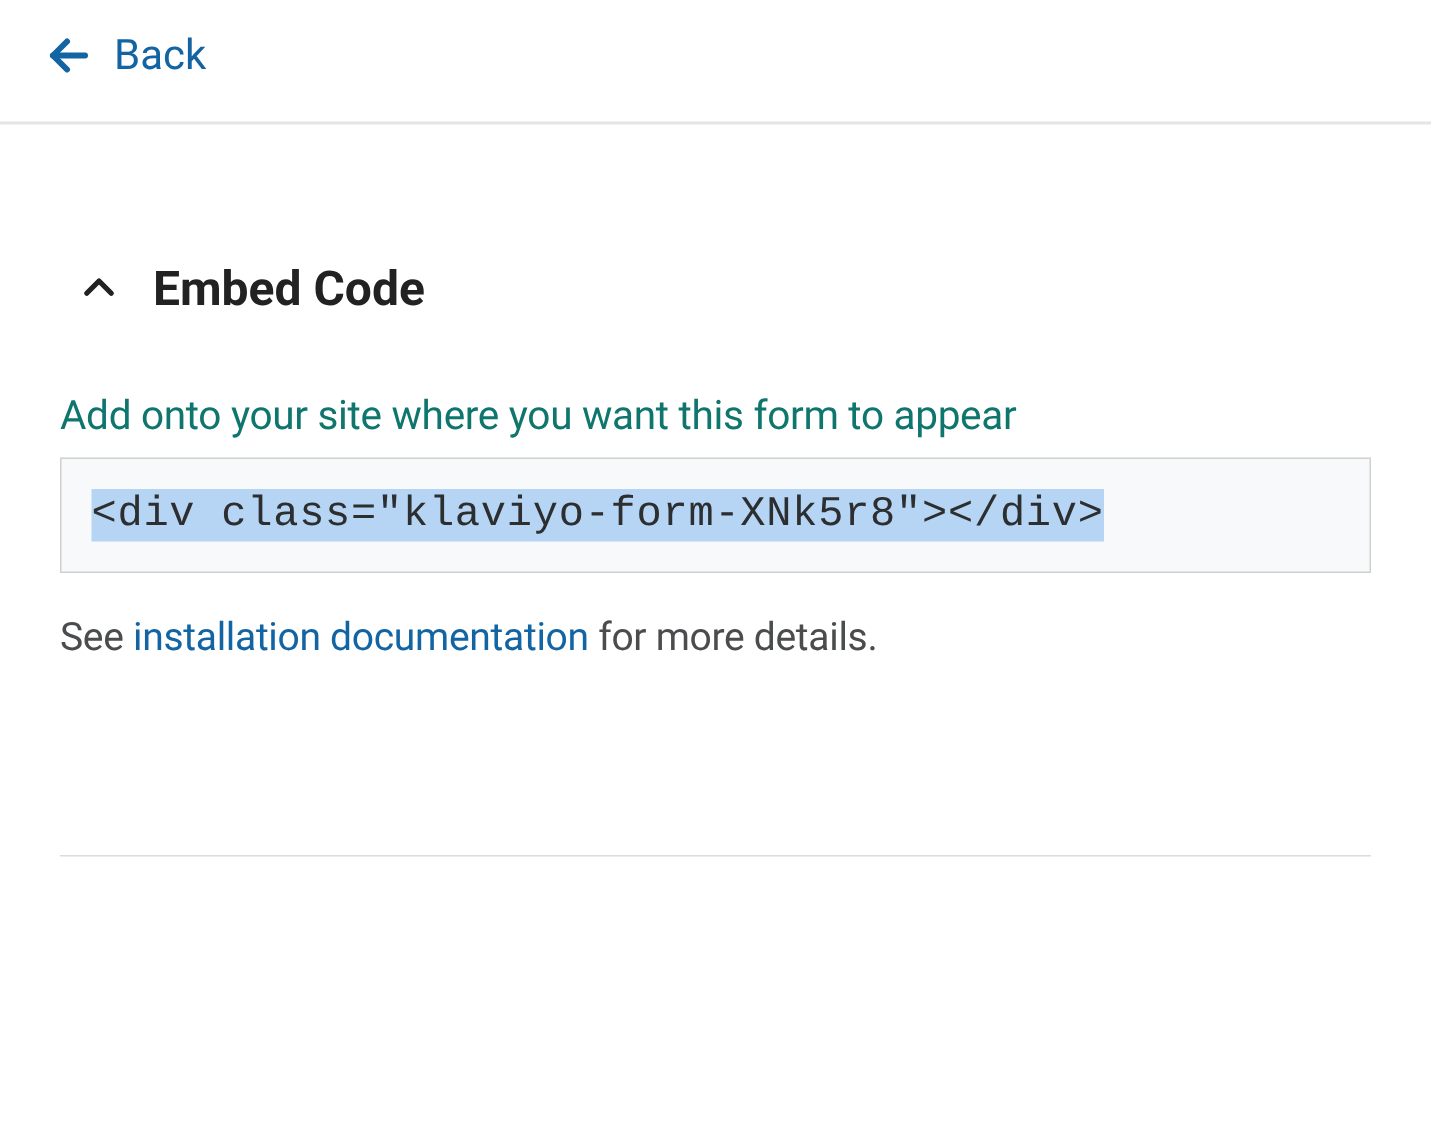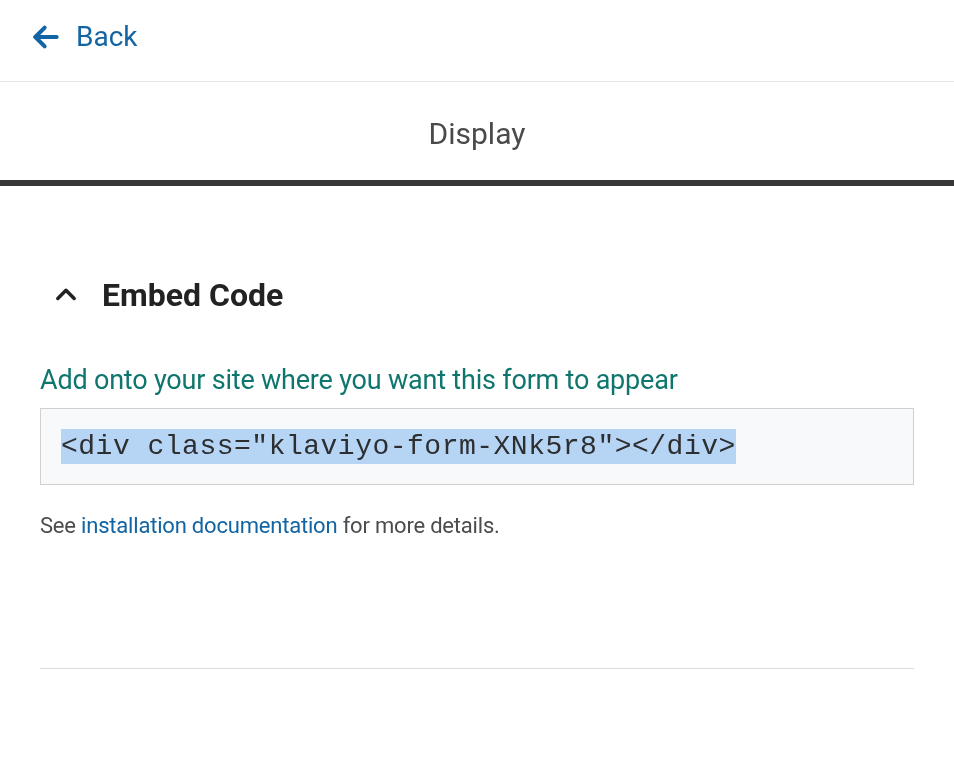--- a/index.html
+++ b/index.html
@@ -81,21 +81,21 @@
       font-size: 28px;
       color: #2c2e30;
       margin-bottom: 28px;
       letter-spacing: 0.5px;
     }
     .code-box .highlighted {
       background: #b6d4f4;
       padding: 2px 0;
     }
     .footer-text {
-      font-size: 22px;
+      font-size: 26px;
       color: #4a4c4e;
       letter-spacing: -0.2px;
     }
     .link {
       color: #1264a3;
       cursor: pointer;
     }
     .divider {
       border: none;
       border-top: 1px solid #dcdcdc;
@@ -110,23 +110,20 @@
   <span class="back-arrow">
     <svg width="32" height="32" viewBox="0 0 24 24" fill="none" stroke="#1264a3" stroke-width="3" stroke-linecap="round" stroke-linejoin="round">
       <line x1="20" y1="12" x2="4" y2="12"></line>
       <polyline points="11 5 4 12 11 19"></polyline>
     </svg>
   </span>
   <span>Back</span>
 </div>
 
 <div class="tabs">
-  <div class="tab active">
-    <span>Display</span>
-  </div>
 </div>
 
 <div class="content">
 
   <div class="section-header">
     <span class="chevron">
       <svg width="28" height="28" viewBox="0 0 24 24" fill="none" stroke="#222" stroke-width="3" stroke-linecap="round" stroke-linejoin="round">
         <polyline points="5 15 12 8 19 15"></polyline>
       </svg>
     </span>

